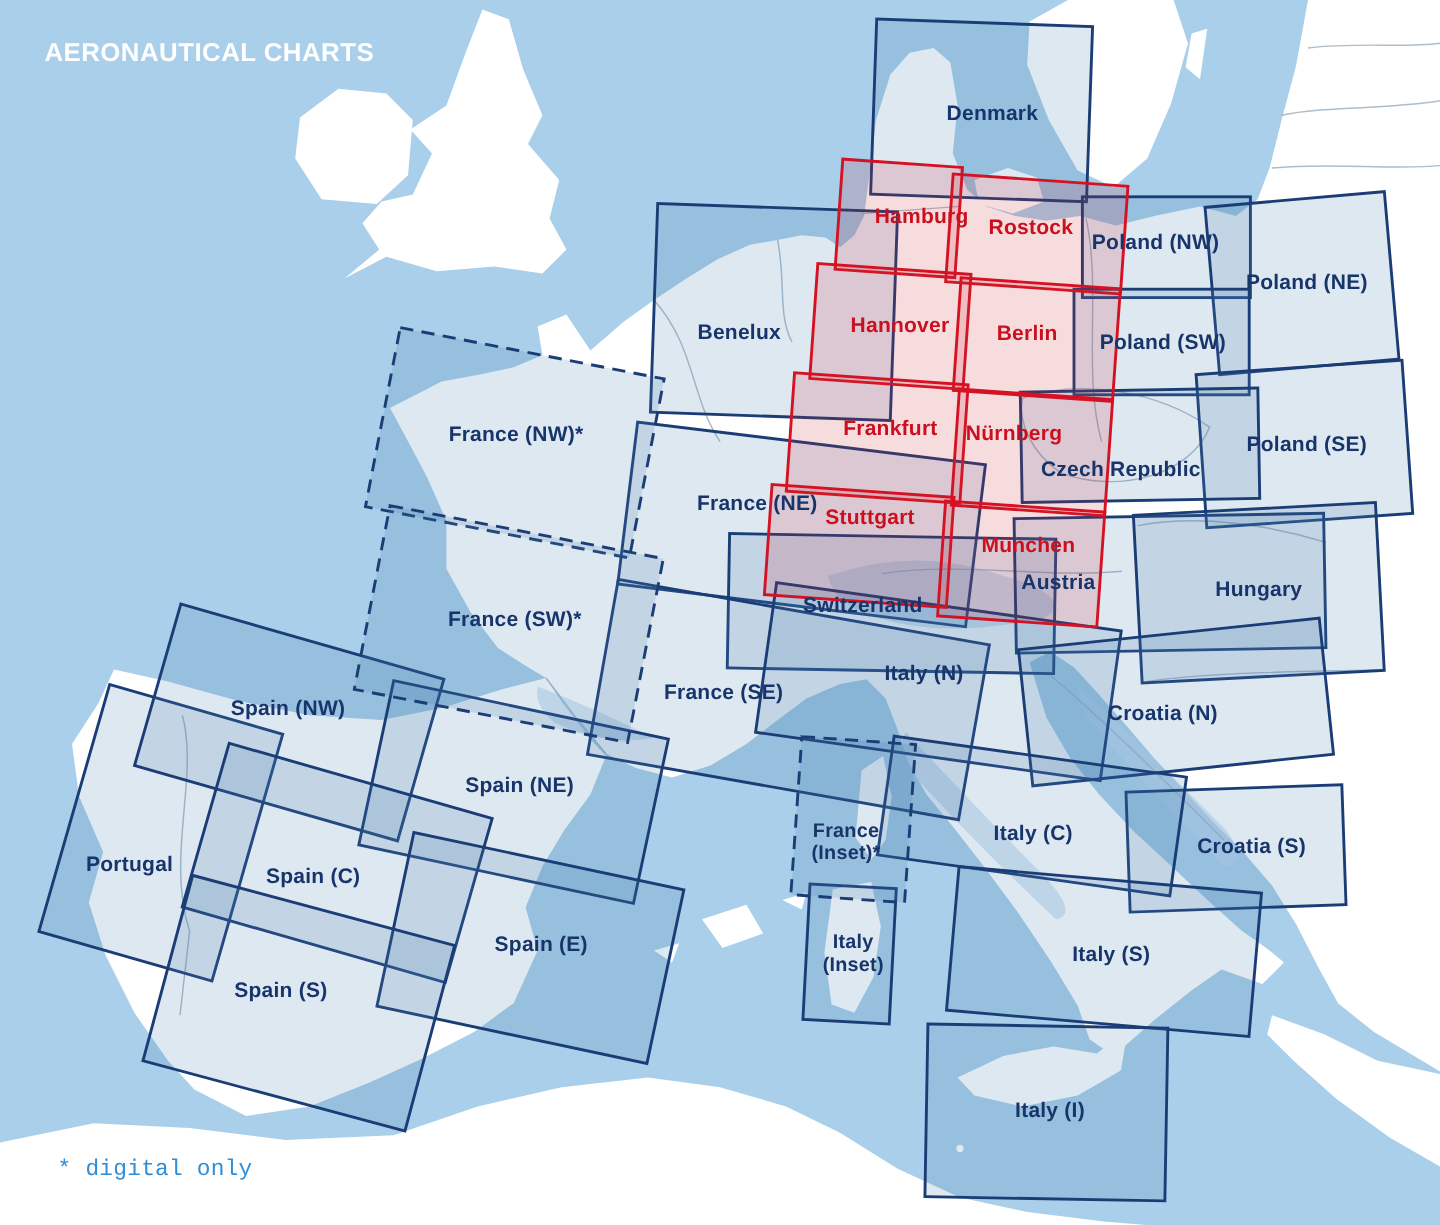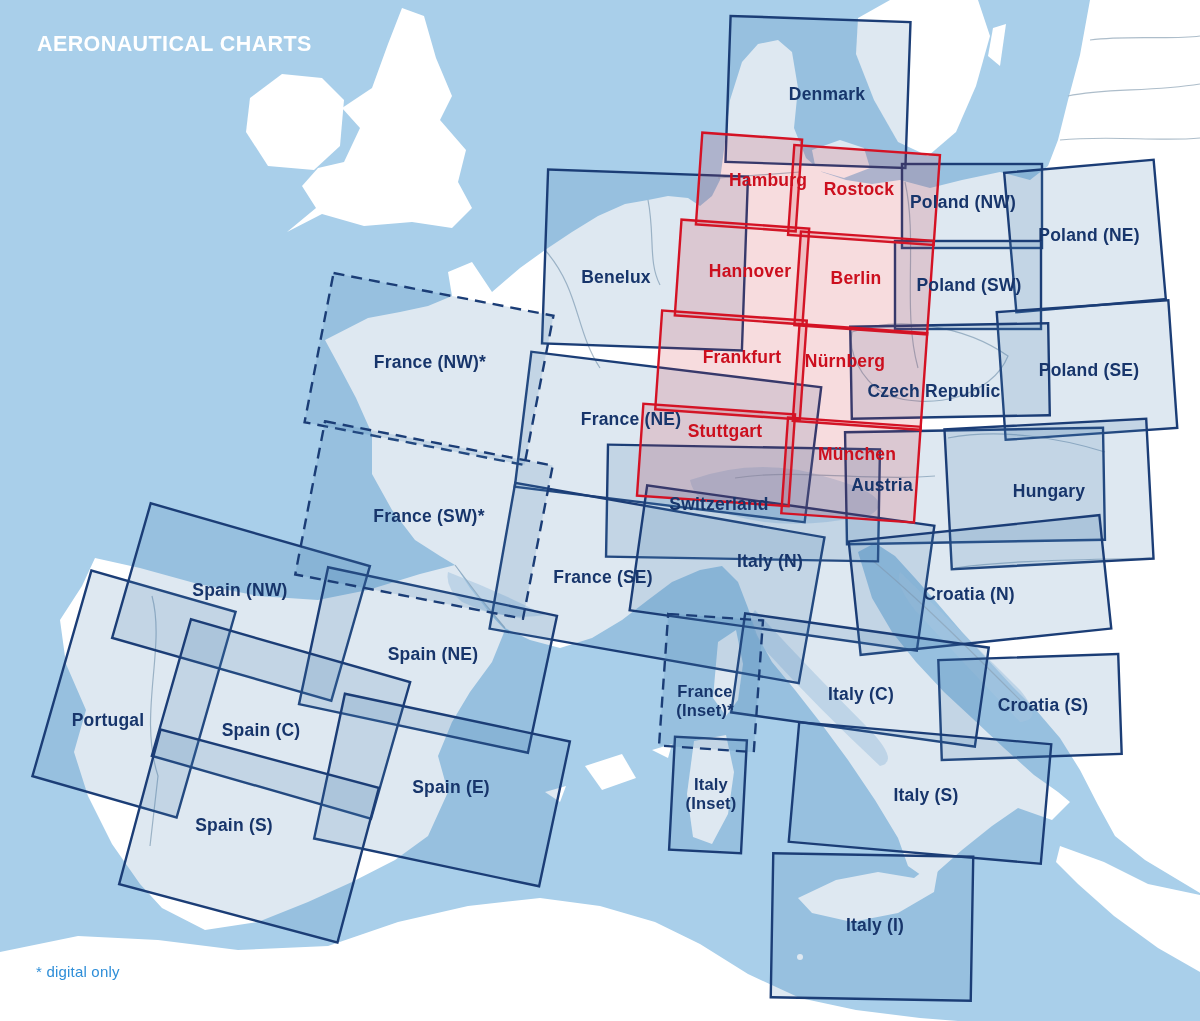--- a/index.html
+++ b/index.html
@@ -18,22 +18,22 @@
     text-anchor:middle;
     dominant-baseline:middle;
     letter-spacing:.2px;
   }
   #map-title {
     position:absolute; left:37px; top:30px;
     font-weight:700; font-size:21.5px; line-height:29px;
     letter-spacing:.4px; white-space:nowrap;text-align:center;
   }
   #digital-note {
-    position:absolute; left:36px; top:963px;
-    font-size:15px; letter-spacing:.2px;
+    position:absolute; left:48px; top:963px;
+    font-size:19px; letter-spacing:.2px;font-family:Liberation Mono, monospace;
   }
 </style>
 </head>
 <body>
 
 <svg id="map-svg" width="1200" height="1021" viewBox="0 0 1200 1021" xmlns="http://www.w3.org/2000/svg">
 
   <rect id="sea-rect" x="0" y="0" width="1200" height="1021" fill="#a9cfea"></rect>
 
   <g id="land-layer">

